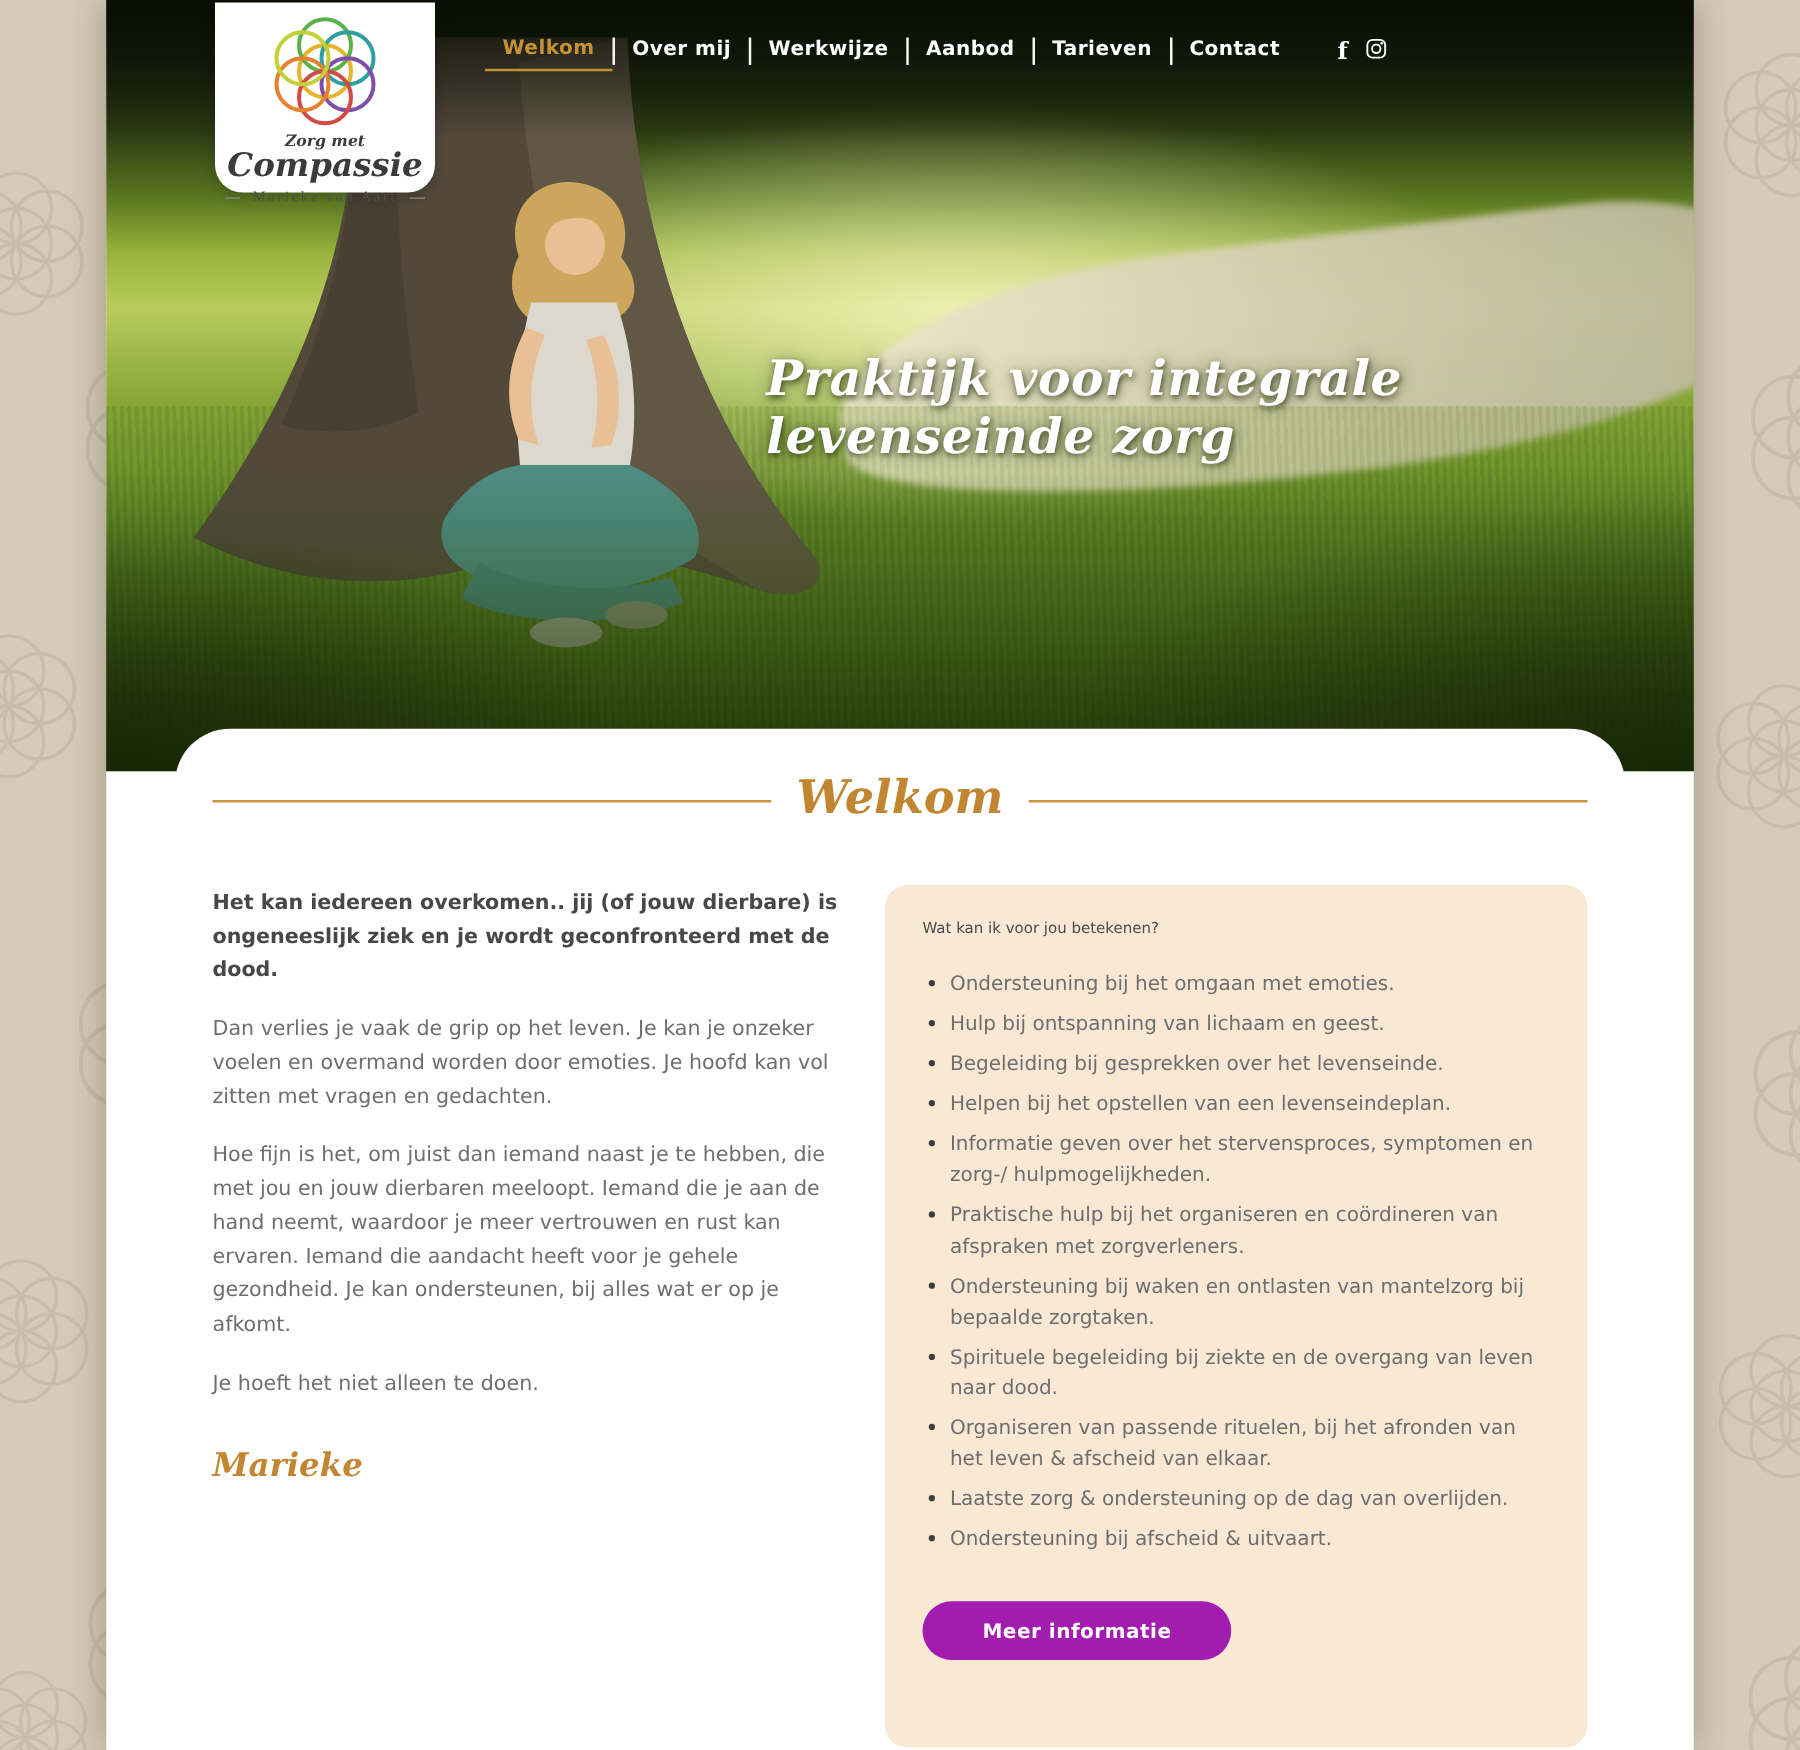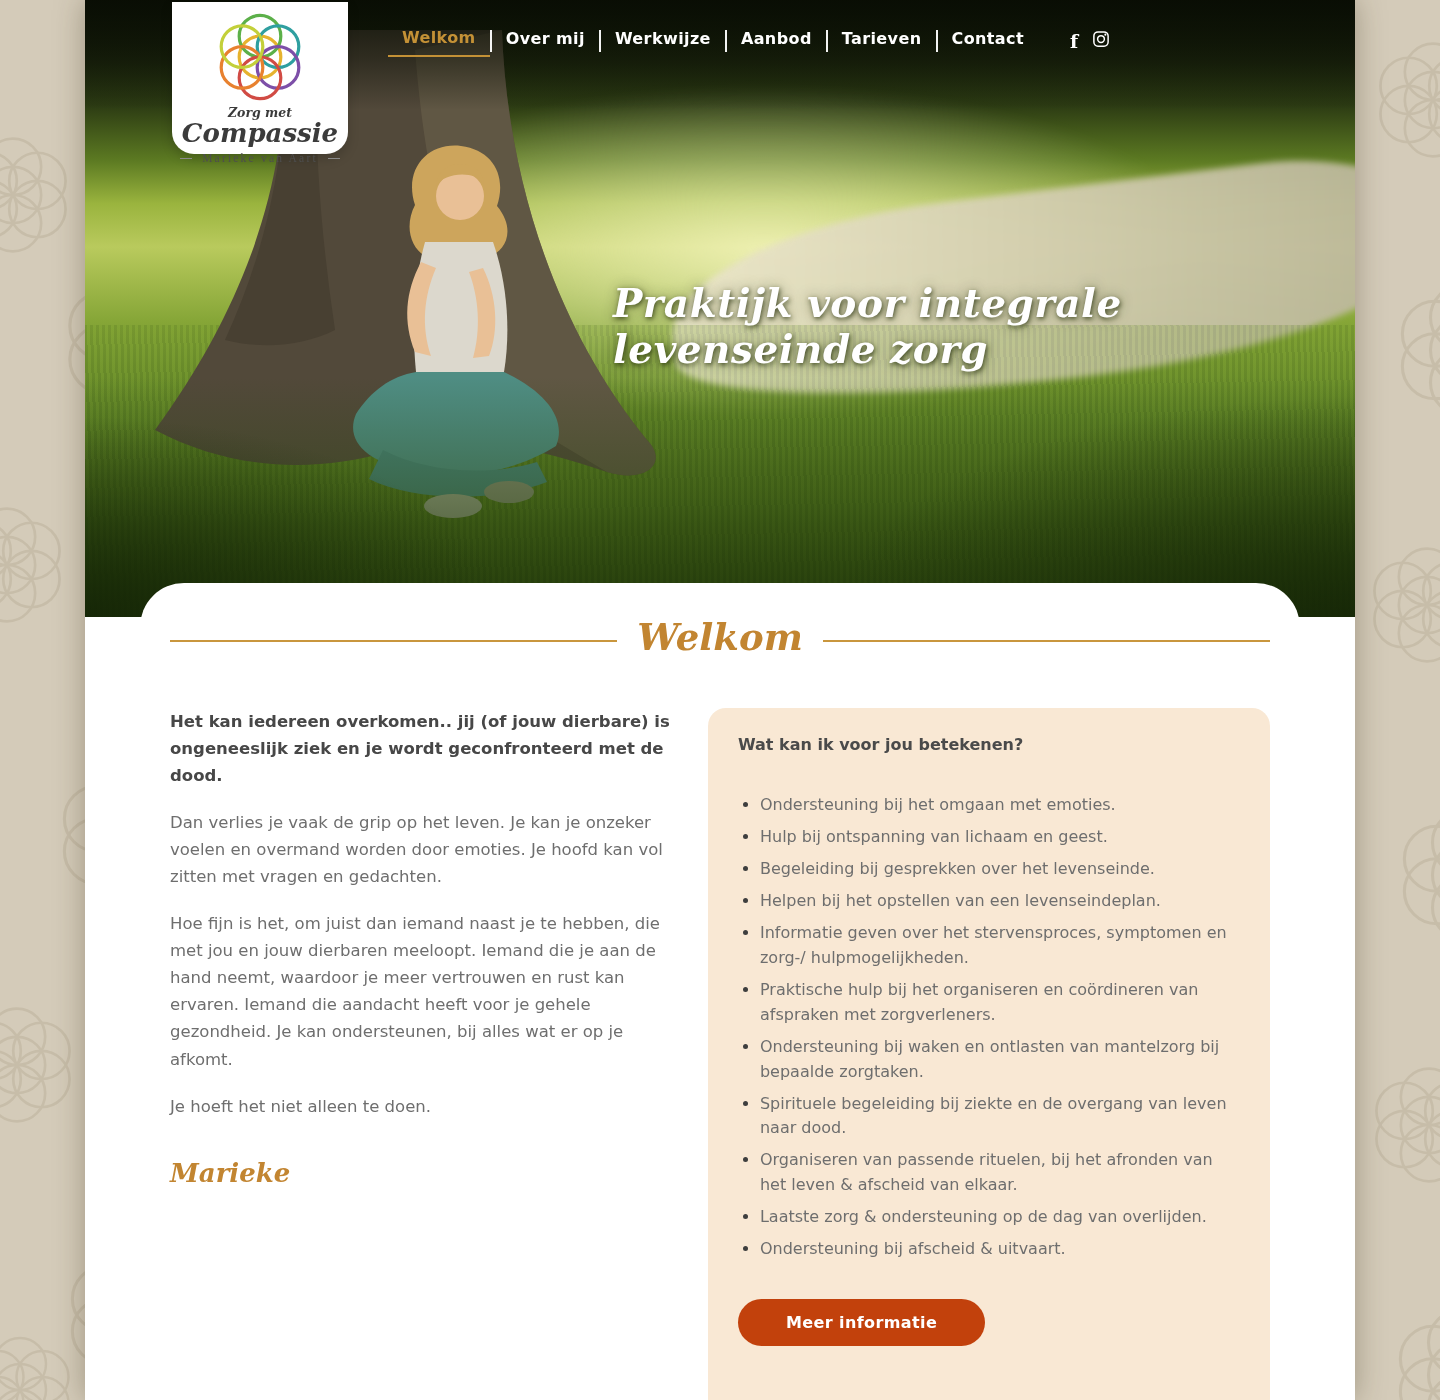--- a/index.html
+++ b/index.html
@@ -82,25 +82,25 @@
     font-size: 37px; color: #c28531; line-height: 1; padding-bottom: 6px; }
 
   .cols { display: flex; gap: 26px; margin-top: 46px; align-items: flex-start; }
   .col-left { width: 517px; }
   .col-left p { margin: 0 0 20px; font-size: 16.5px; line-height: 1.64; color: #6e6e6e; }
   .col-left p.lead { color: #474747; font-weight: 700; }
   .signature { margin-top: 38px; font-family: "DejaVu Serif", serif; font-style: italic;
     font-weight: 700; font-size: 26px; color: #c28531; }
 
   .col-right { width: 567px; background: #f9e8d4; border-radius: 18px; padding: 27px 30px 70px; }
-  .card-heading { font-size: 16px; font-weight: 700; color: #4a4a4a; }
-  .card-list { margin: 39px 0 0; padding-left: 22px; }
+  .card-heading { font-size: 12px; font-weight: 400; color: #4a4a4a; }
+  .card-list { margin: 26px 0 0; padding-left: 22px; }
   .card-list li { font-size: 16px; color: #6e6e6e; line-height: 1.56; margin-bottom: 7px; }
   .card-list li::marker { color: #3e3e3e; }
-  .more-btn { display: inline-block; margin-top: 30px; background: #c2410c; color: #ffffff;
+  .more-btn { display: inline-block; margin-top: 30px; background: #a21caf; color: #ffffff;
     border: none; border-radius: 26px; padding: 14px 48px; font-family: "DejaVu Sans", sans-serif;
     font-weight: 700; font-size: 16px; letter-spacing: .4px; cursor: pointer; }
 </style>
 </head>
 <body>
 
 <svg width="0" height="0" style="position:absolute">
   <defs>
     <symbol id="flower-logo" viewBox="0 0 120 120">
       <circle cx="60" cy="60" r="26" fill="none" stroke="#e6b32e" stroke-width="4"></circle>

